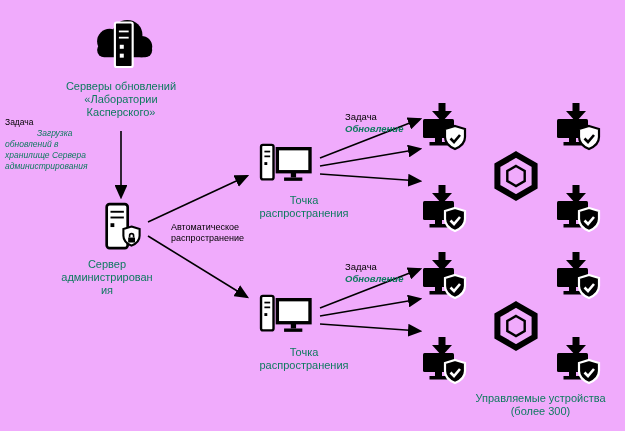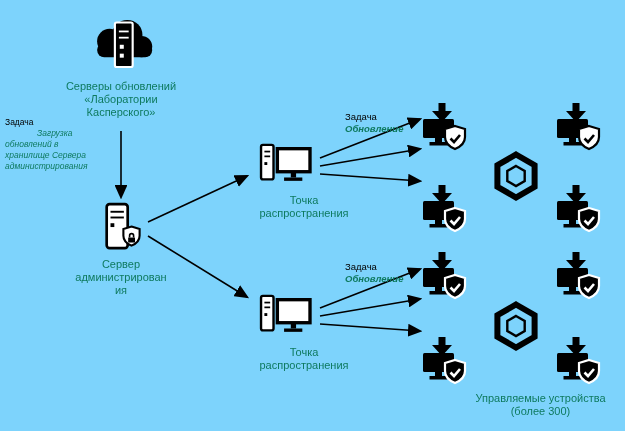--- a/index.html
+++ b/index.html
@@ -1,17 +1,17 @@
 <!DOCTYPE html>
 <html style="--accent: #0e7a5f;"><head>
 <meta charset="utf-8">
 <style>
   * { margin:0; padding:0; box-sizing:border-box; }
   html,body { background:#fff; font-family:"Liberation Sans", sans-serif; }
-  .canvas { position:relative; width:625px; height:431px; background:#7dd3fc; overflow:hidden; }
+  .canvas { position:relative; width:625px; height:431px; background:#f0abfc; overflow:hidden; }
   .abs { position:absolute; }
   .label {
     color: var(--accent, #0e7a5f);
     font-size:11px;
     line-height:1.2;
     text-align:center;
     white-space:pre-line;
   }
   .task-small { font-size:8.5px; line-height:1.3; color:#000; }
   .task-small .tname { color: var(--accent, #0e7a5f); font-style:italic;margin-left:32px; }
@@ -113,22 +113,23 @@
 Касперского»</div>
 
   <div class="abs task-small" style="left:5px; top:117px; width:90px;">
     <span class="tprefix">Задача</span>
     <span class="tname">Загрузка обновлений в хранилище Сервера администрирования</span>
   </div>
 
   <svg class="abs icon" style="left:100px; top:202px;" width="42" height="52">
       <use href="#sym-admin-server"></use>
     </svg>
-  <div class="abs label wrapword" style="left:73px; top:258px; width:96px;">Сервер администрирования</div>
+  <div class="abs label wrapword" style="left:59px; top:258px; width:96px;">Сервер администрирования</div>
 
+  <div class="abs small-black" style="left:171px; top:222px; width:92px;">Автоматическое распространение</div>
 
   <svg class="abs icon" style="left:258px; top:141px;" width="56" height="48">
       <use href="#sym-computer"></use>
     </svg>
   <div class="abs label" style="left:248px; top:194px; width:112px;">Точка распространения</div>
 
   <div class="abs task-mid" style="left:345px; top:111px; width:70px;">
     <span class="tprefix">Задача</span>
     <span class="tname">Обновление</span>
   </div>

